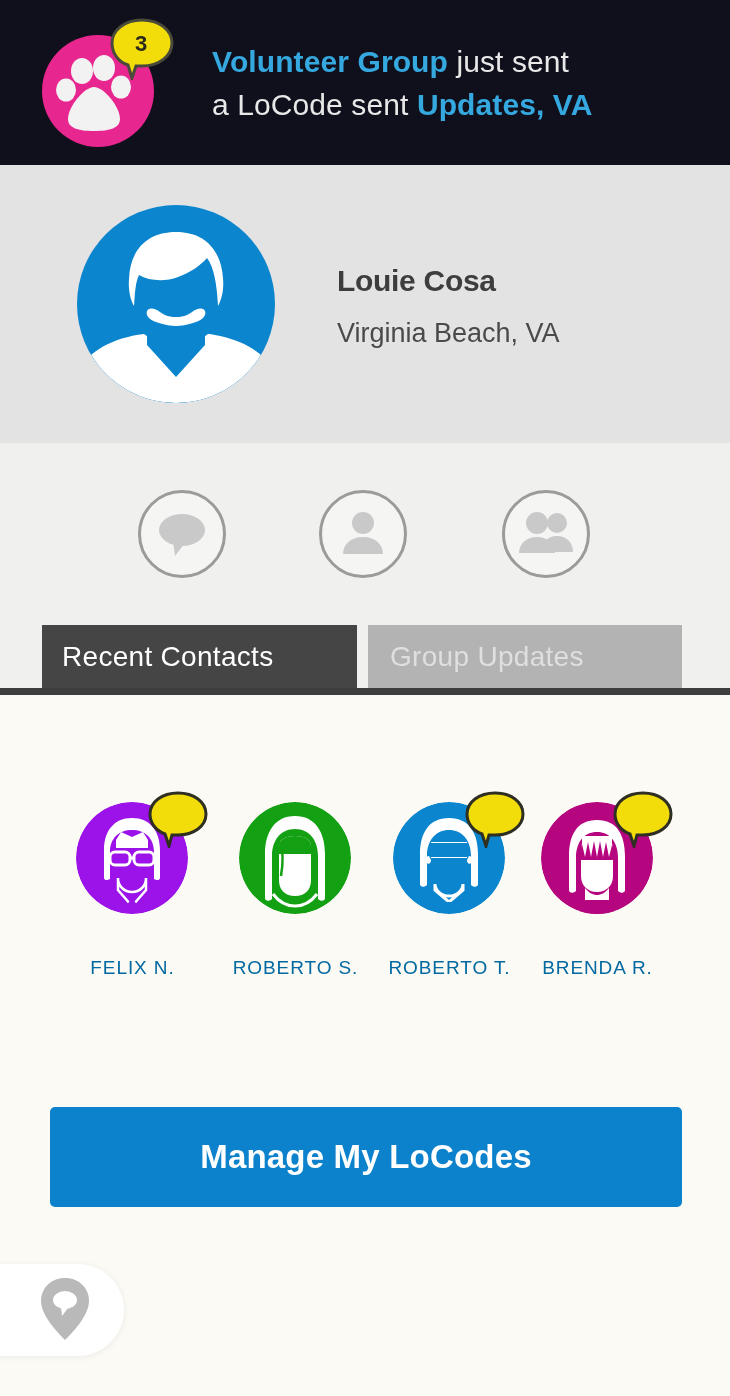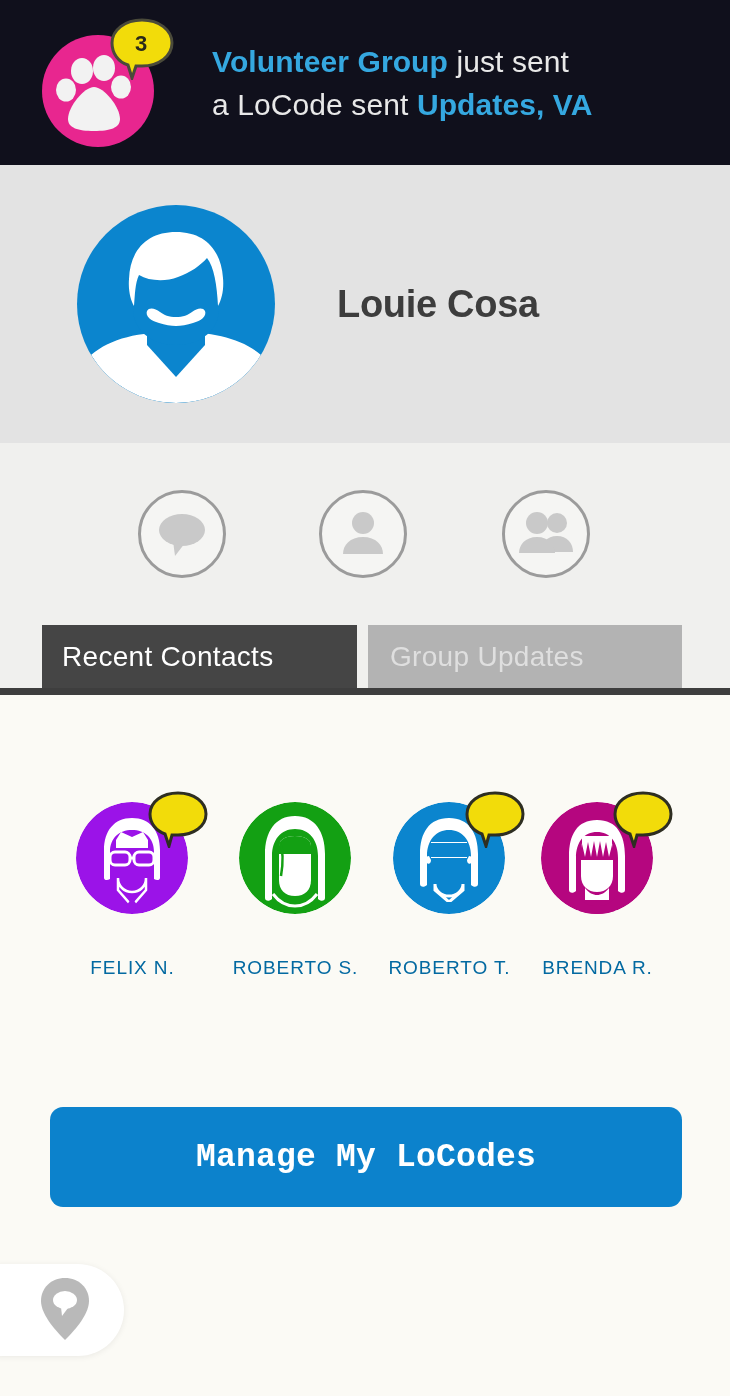--- a/index.html
+++ b/index.html
@@ -75,21 +75,21 @@
     width: 198px; height: 198px;
     margin-left: 77px;
     border-radius: 50%;
     background: #0b85ce;
     overflow: hidden;
     flex: 0 0 198px;
   }
   .profile-avatar svg { position: absolute; left: 0; top: 0; width: 198px; height: 198px; }
   .profile-meta { margin-left: 62px; }
   .profile-name {
-    font-size: 38px;
+    font-size: 30px;
     font-weight: bold;
     color: #3d3d3d;
     letter-spacing: -0.3px;
     line-height: 46px;
   }
   .profile-loc {
     font-size: 27px;
     color: #4a4a4a;
     margin-top: 12px;
     line-height: 34px;
@@ -196,24 +196,24 @@
     letter-spacing: 0.9px;
     white-space: nowrap;
   }
 
   
   .cta {
     position: absolute;
     left: 50px; top: 1107px;
     width: 632px; height: 100px;
     background: #0c82cc;
-    border-radius: 13px;
+    border-radius: 5px;
     border: none;
     color: #ffffff;
-    font-family: Liberation Mono, monospace;
+    font-family: Liberation Sans, sans-serif;
     font-size: 33px;
     font-weight: bold;
     letter-spacing: 0.2px;
     cursor: pointer;
   }
 
   
   .fab-pill {
     position: absolute;
     left: -46px; top: 1264px;
@@ -263,20 +263,21 @@
       <svg viewBox="0 0 198 198">
         <path d="M99 198 A99 99 0 0 1 14 150 C34 133 62 127 99 127 C136 127 164 133 184 150 A99 99 0 0 1 99 198 Z" fill="#ffffff"></path>
         <path d="M70 128 L99 128 L128 128 L128 140 L99 172 L70 140 Z" fill="#0b85ce"></path>
         <path d="M99 33 C72 33 56 52 56 80 L56 104 C56 124 73 140 99 140 C125 140 142 124 142 104 L142 80 C142 52 126 33 99 33 Z" fill="#0b85ce"></path>
         <path d="M99 27 C70 27 53 45 52 74 C51 86 54 96 57 101 C58 90 58 78 62 70 C72 76 88 77 101 72 C113 68 124 60 130 53 C137 62 140 80 141 101 C145 94 147 84 146 73 C144 45 128 27 99 27 Z" fill="#ffffff"></path>
         <path d="M99 112 C92 112 87 110 83 107 C78 103 72 102 70 106 C68 111 74 116 82 118 C88 120 94 121 99 121 C104 121 110 120 116 118 C124 116 130 111 128 106 C126 102 120 103 115 107 C111 110 106 112 99 112 Z" fill="#ffffff"></path>
       </svg>
     </div>
     <div class="profile-meta">
       <div class="profile-name">Louie Cosa</div>
+      <div class="profile-loc">Virginia Beach, VA</div>
     </div>
   </div>
 
   <div class="actions">
     <div class="action-btn action-1">
       <svg width="56" height="56" viewBox="0 0 56 56">
         <ellipse cx="28" cy="24" rx="23" ry="16" fill="#c9c9c9"></ellipse>
         <path d="M19 35 L21 50 L31 37 Z" fill="#c9c9c9"></path>
       </svg>
     </div>

